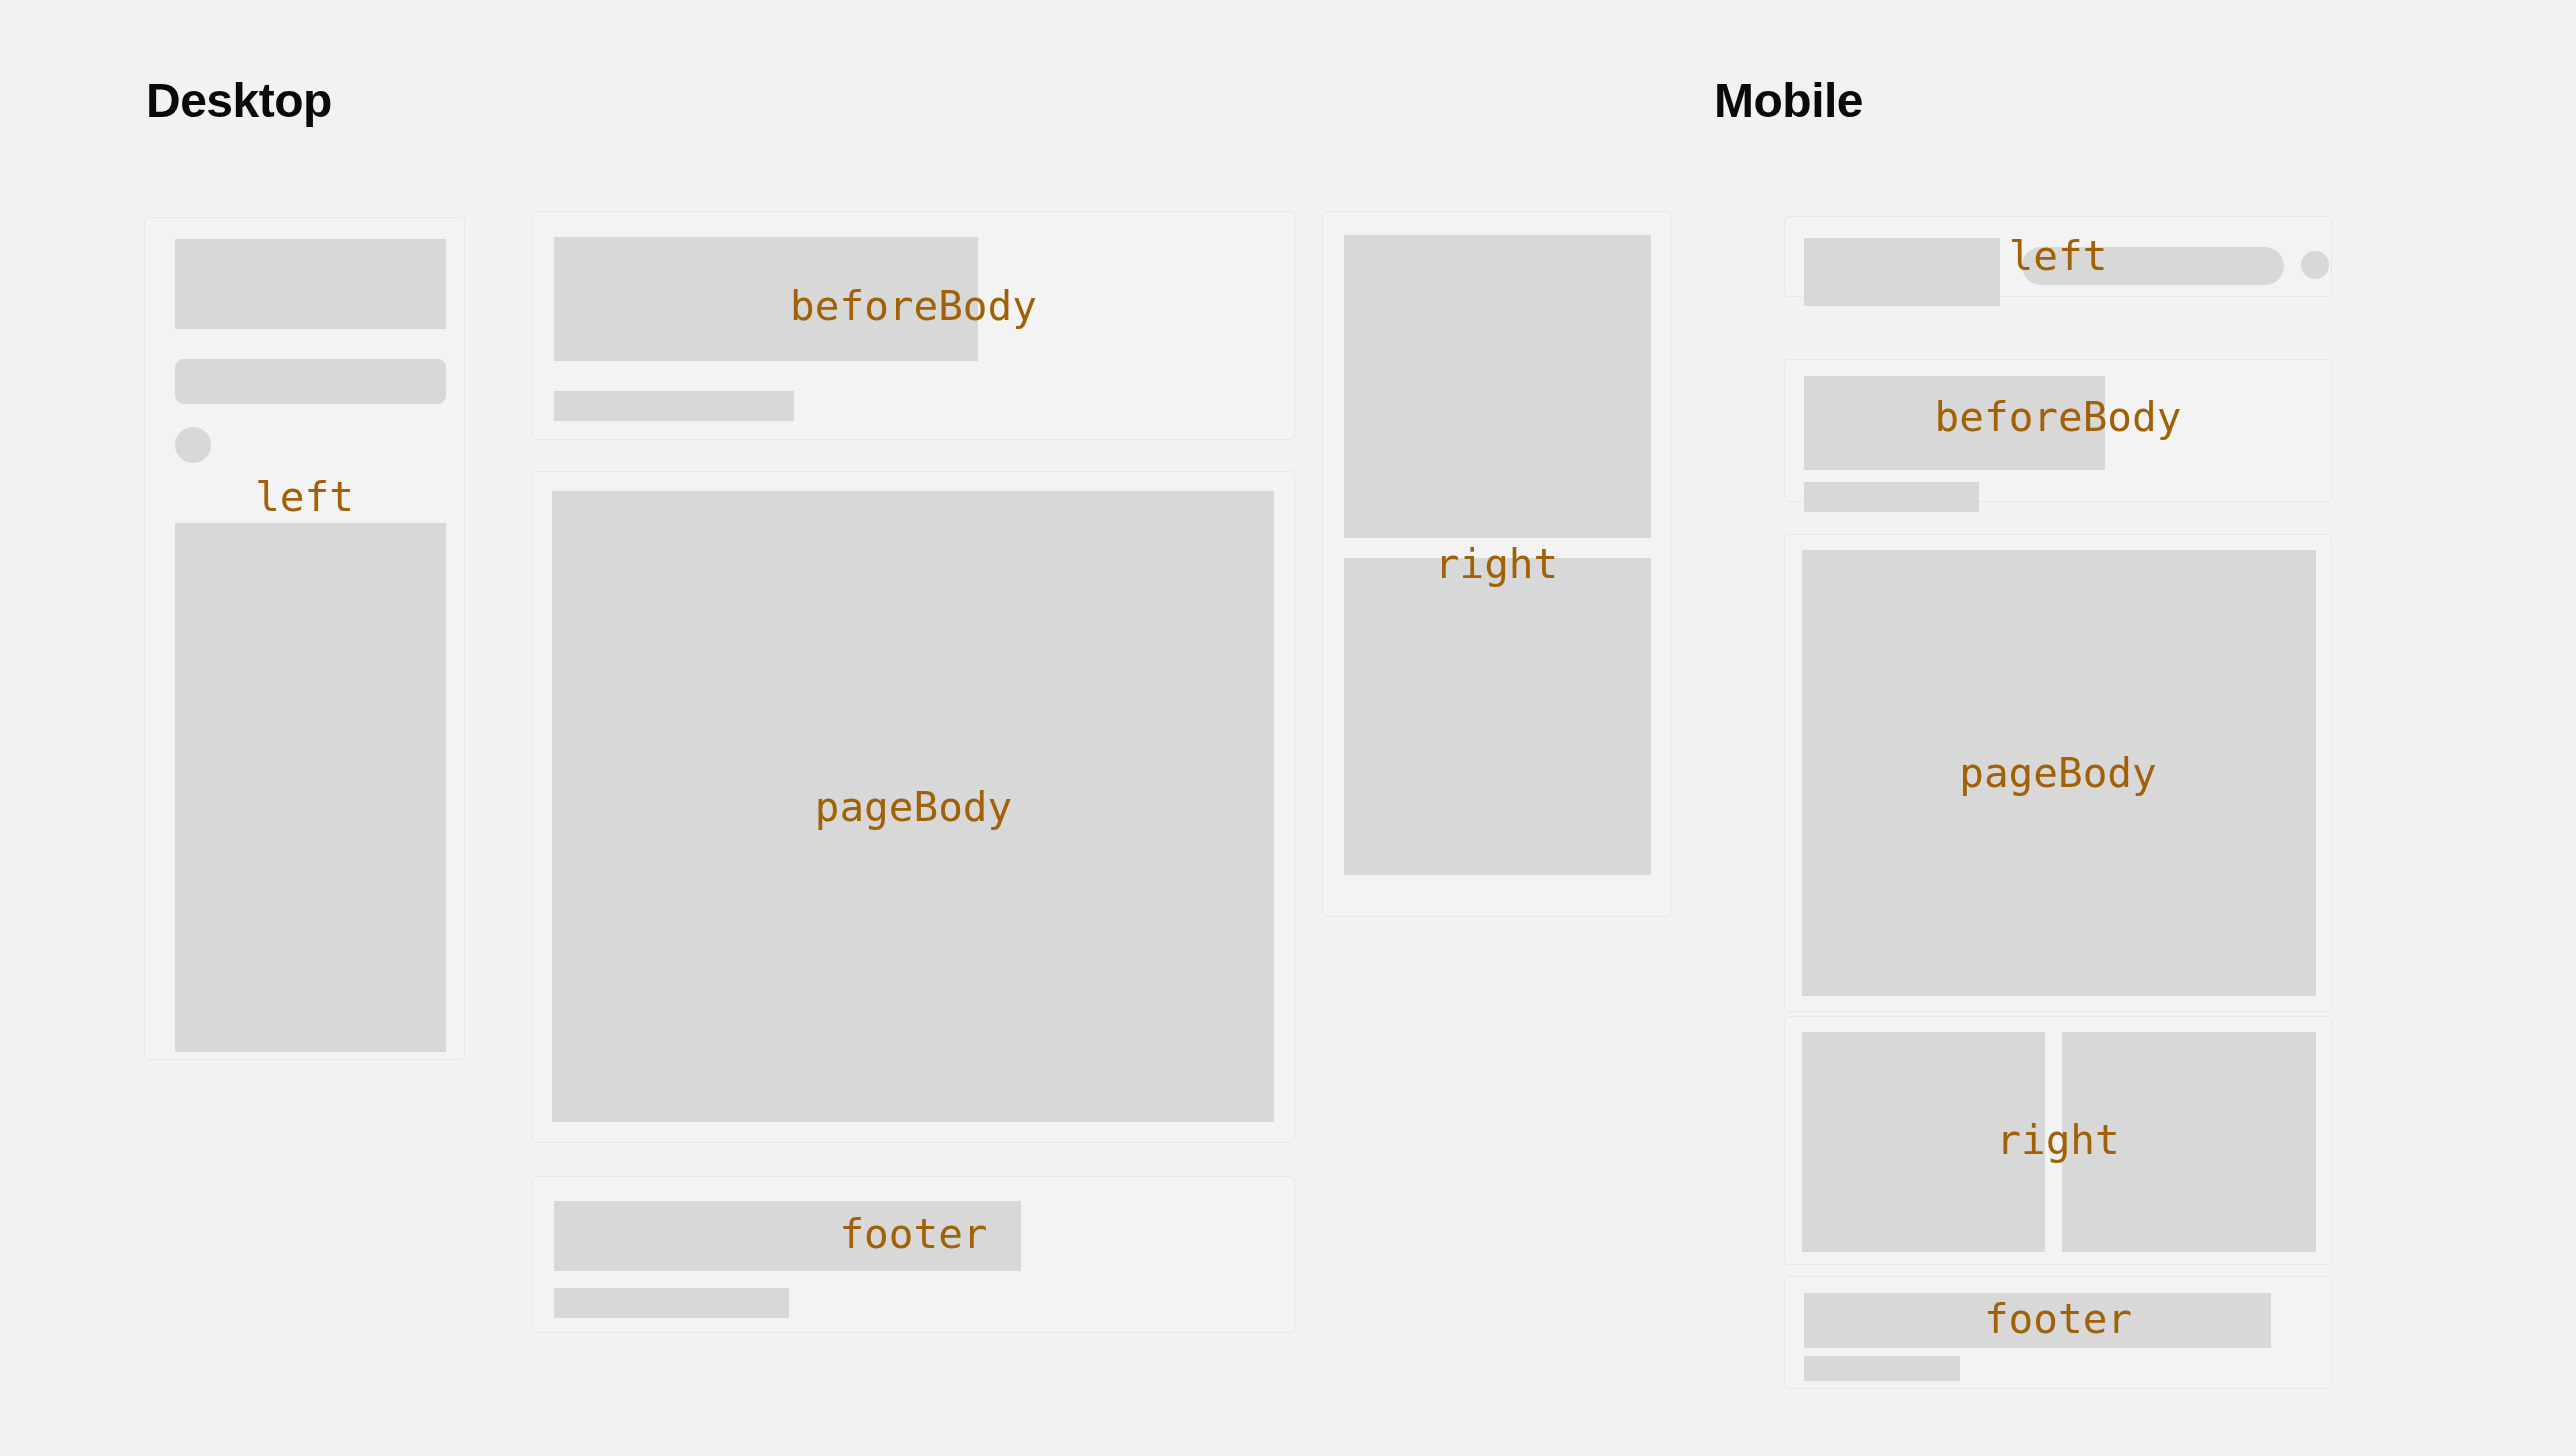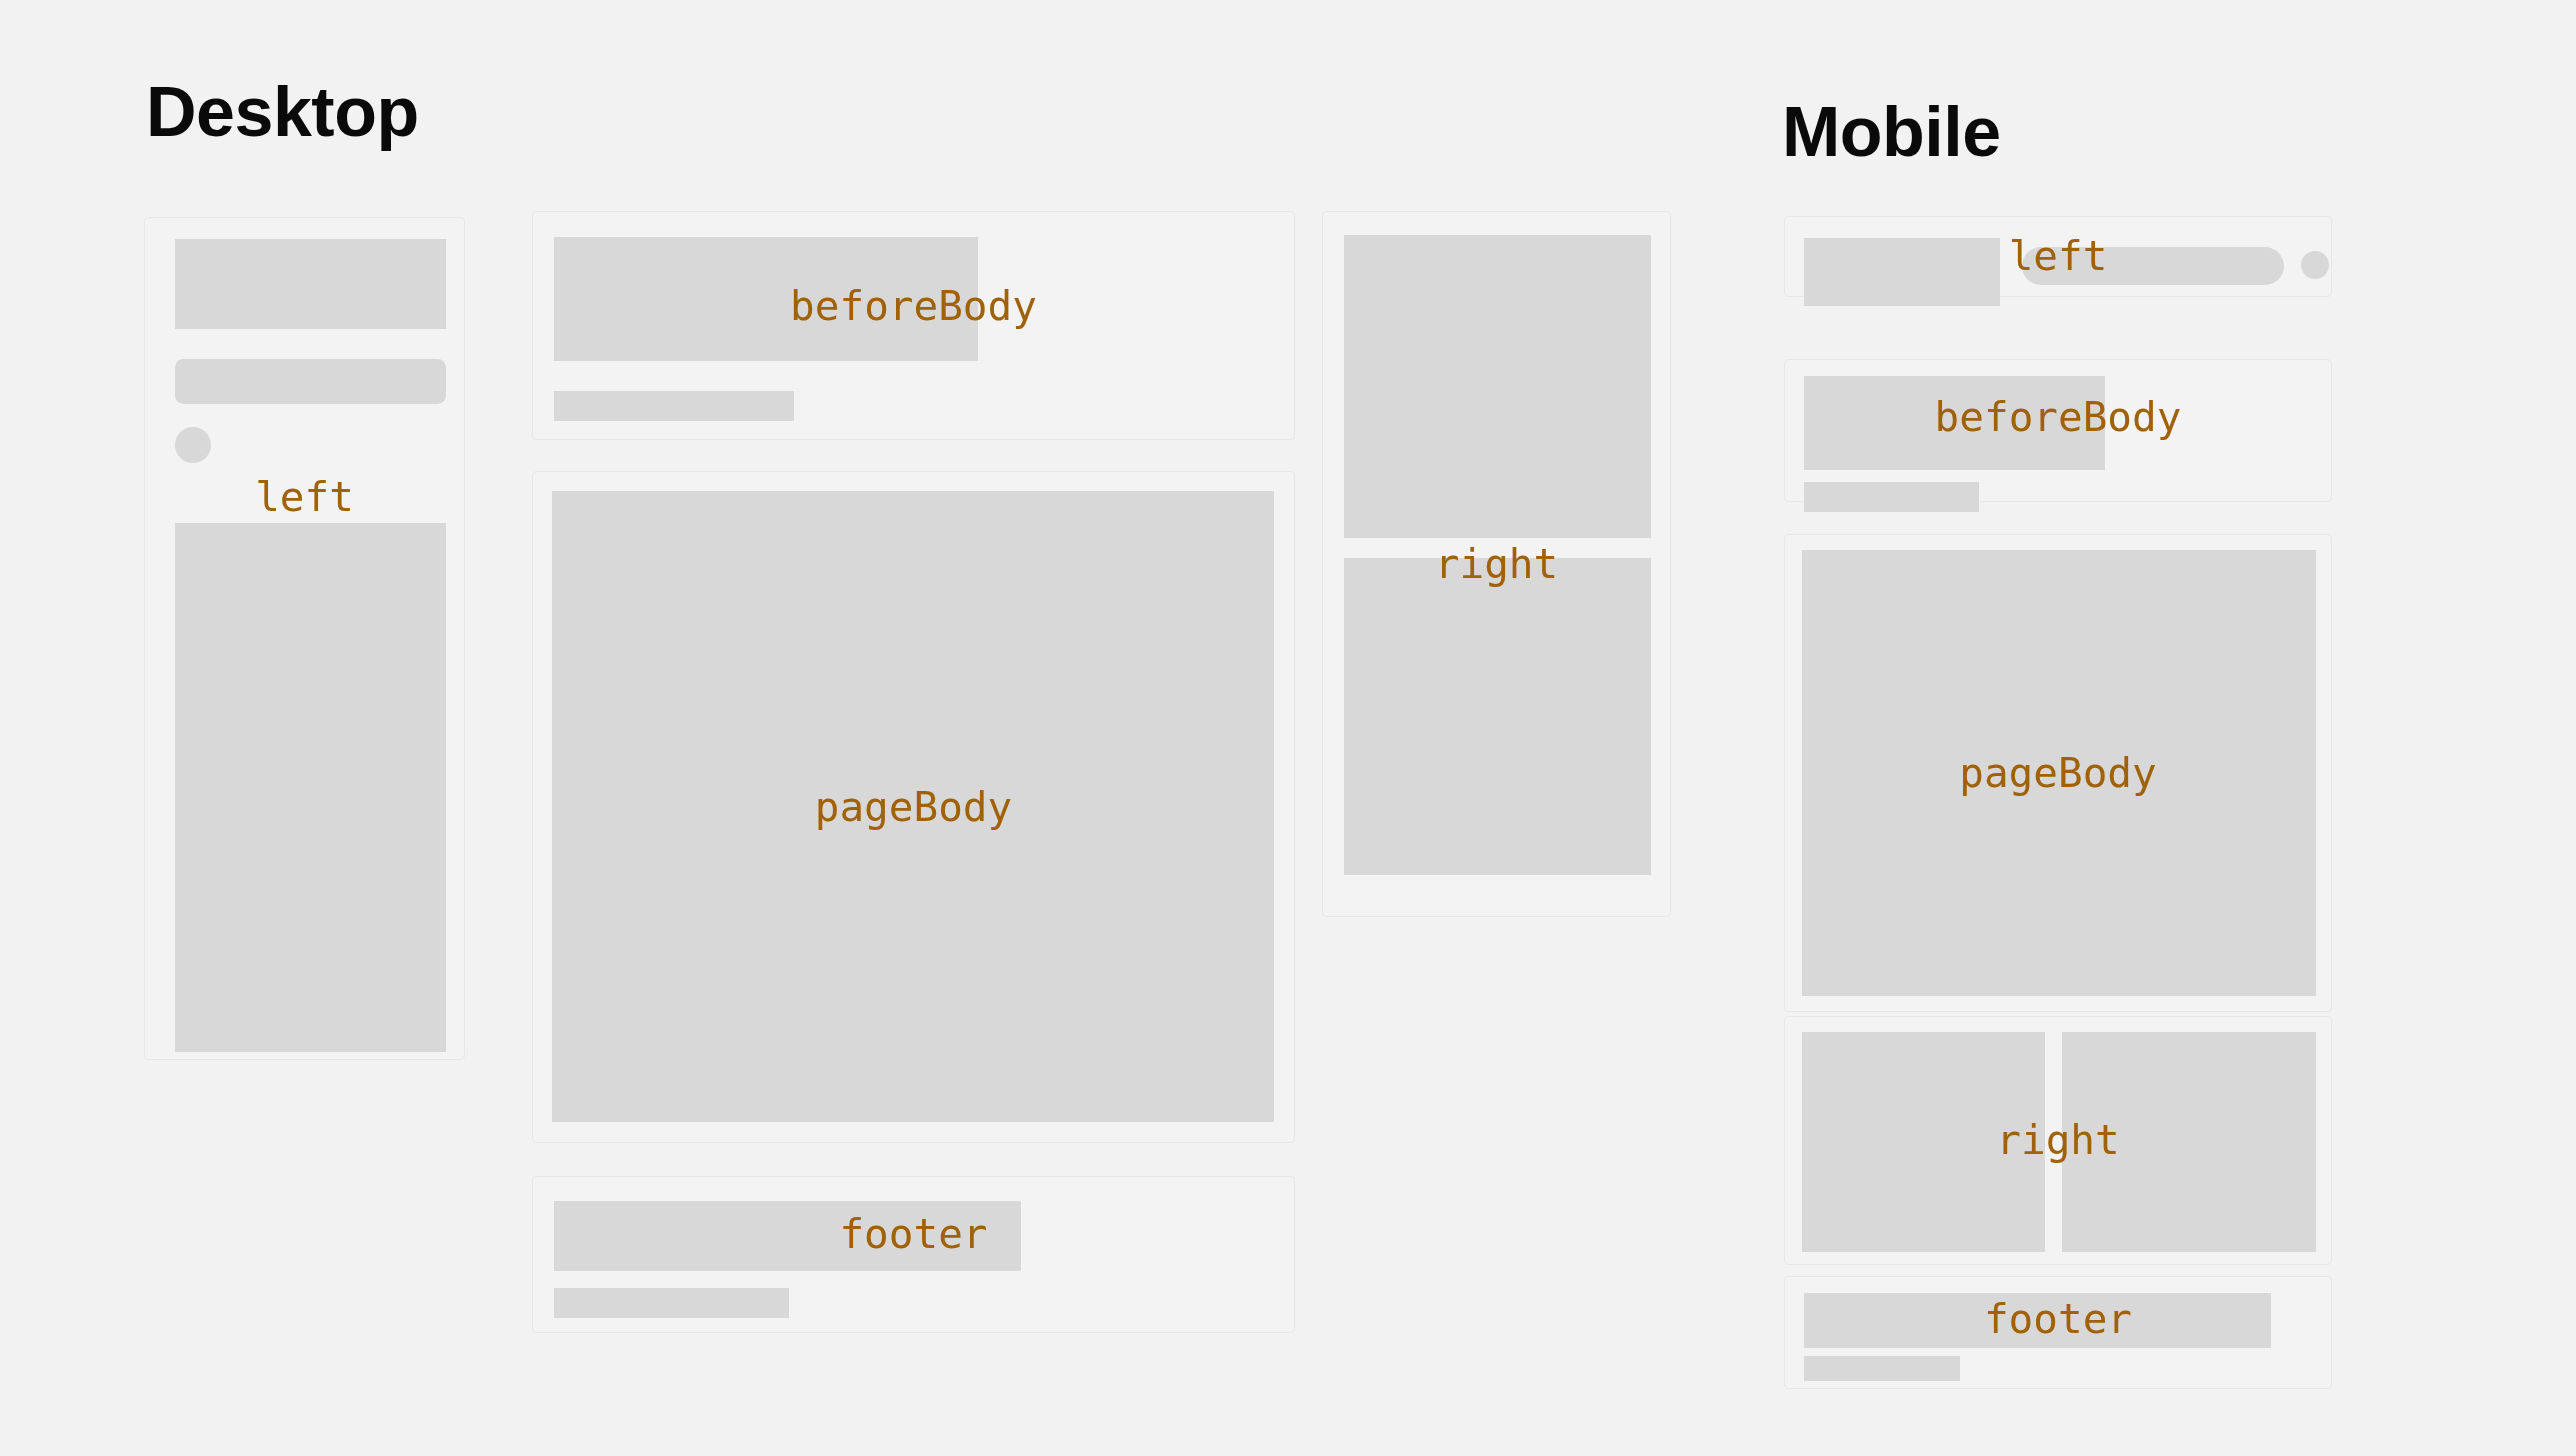--- a/index.html
+++ b/index.html
@@ -18,28 +18,28 @@
   .stage {
     position: absolute;
     inset: 0;
   }
 
   
   .col-title {
     position: absolute;
     font-family: "Liberation Sans", sans-serif;
     font-weight: bold;
-    font-size: 70px;
+    font-size: 48px;
     line-height: 1;
     letter-spacing: -0.5px;
     color: #0a0a0a;
     white-space: nowrap;
   }
   #desktop-title { left: 146px; top: 77px; }
-  #mobile-title  { left: 1782px; top: 77px; margin-top: 20px; }
+  #mobile-title  { left: 1714px; top: 77px; }
 
   
   .panel {
     position: absolute;
     box-sizing: border-box;
     background: #f3f3f3;
     border: 1.9px solid #e7e7e7;
     border-radius: 4.7px;
   }
 

